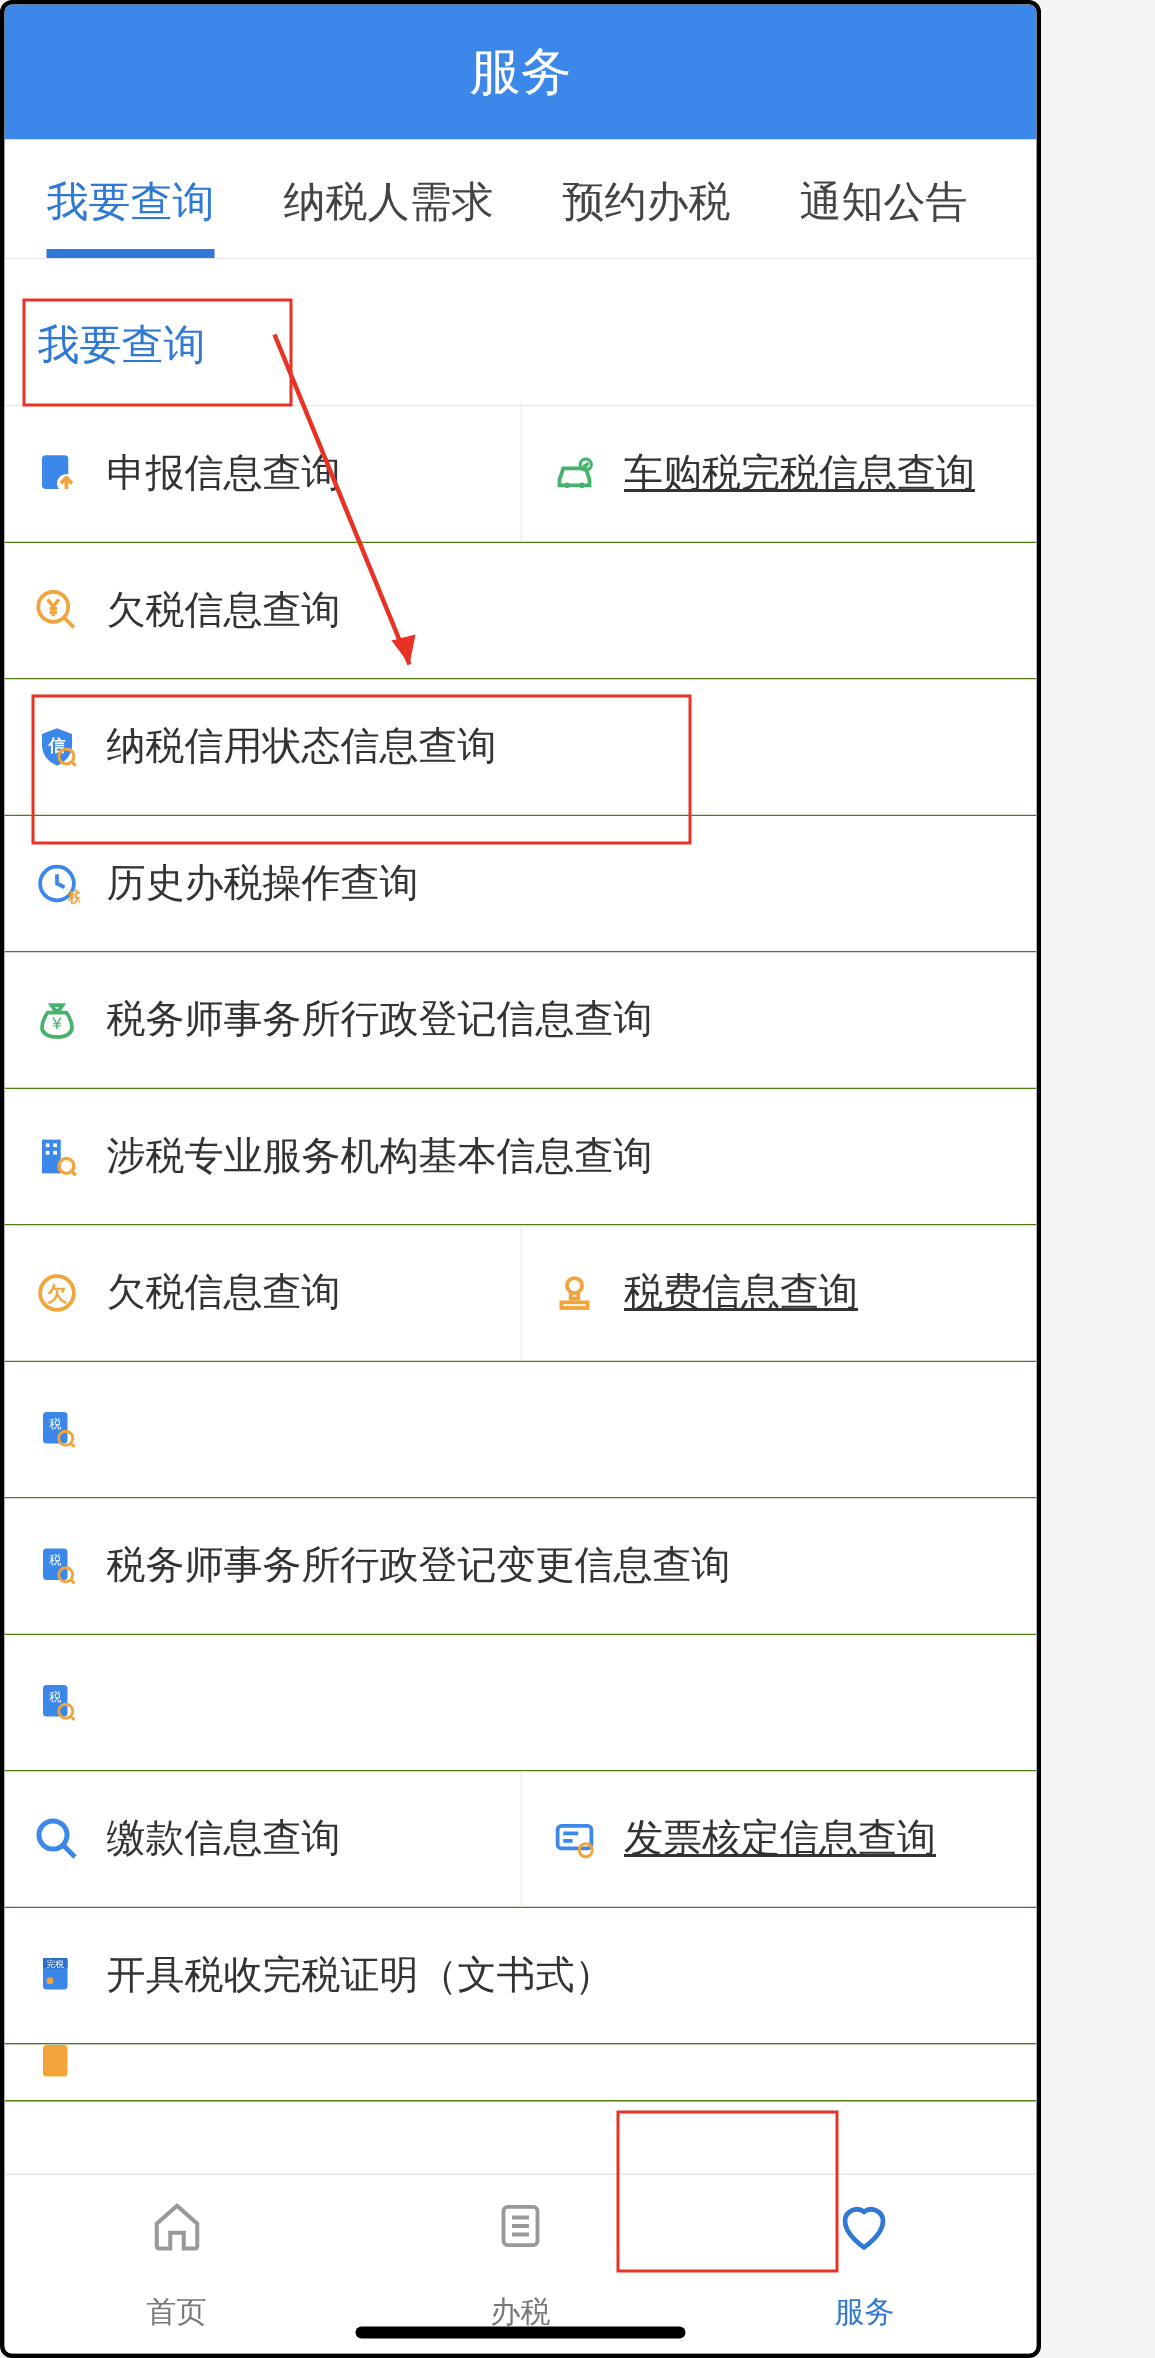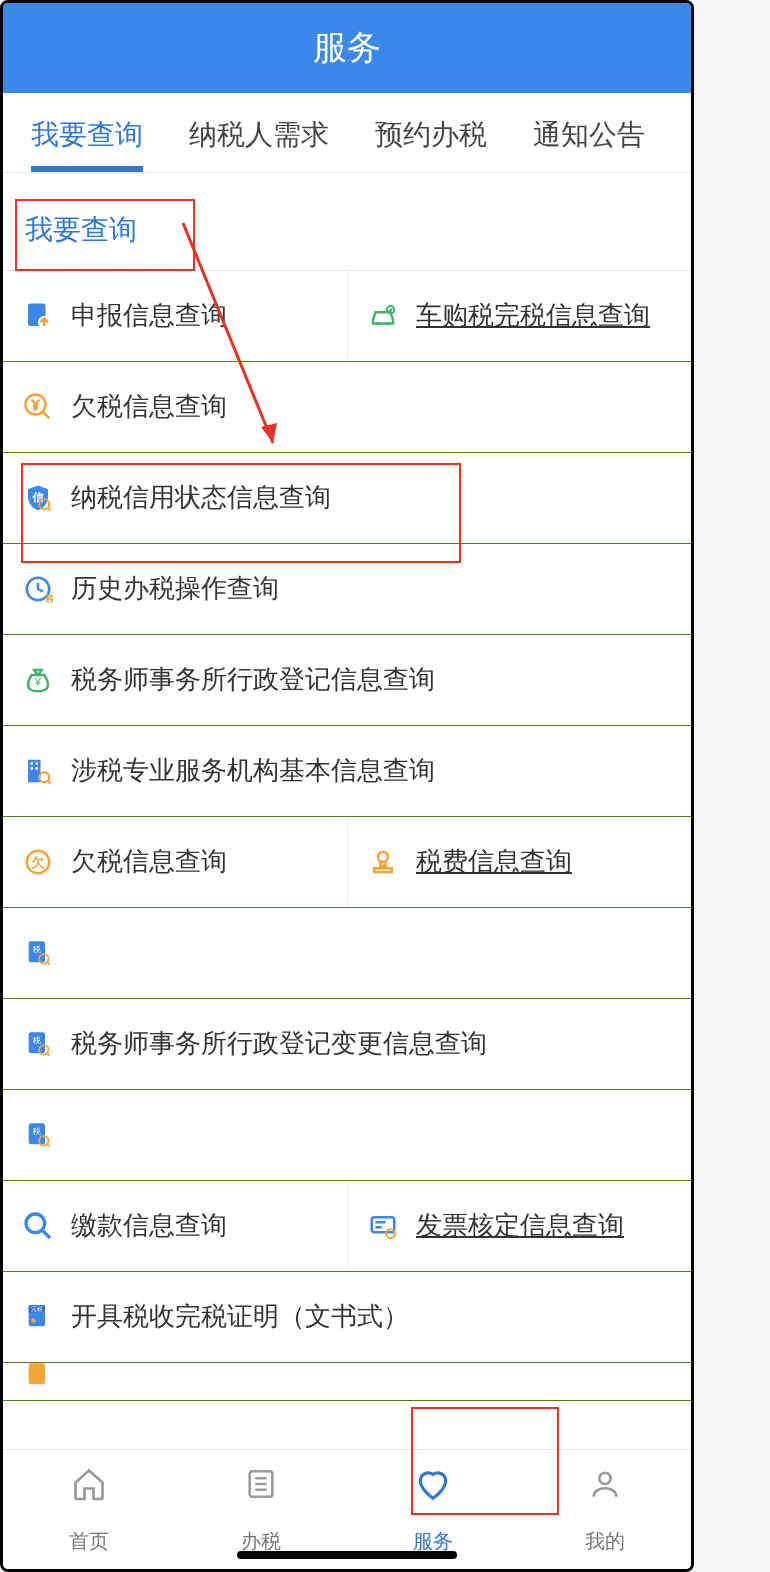--- a/index.html
+++ b/index.html
@@ -367,29 +367,20 @@
       <span>办税</span>
     </div>
     <div class="nav-item active">
       <span class="nav-icon">
         <svg viewBox="0 0 24 24" width="38" height="38">
             <path d="M12 21s-8-5.3-8-11a5 5 0 0 1 8-4 5 5 0 0 1 8 4c0 5.7-8 11-8 11z" fill="none" stroke="#2f78d6" stroke-width="2"></path>
           </svg>
       </span>
       <span>服务</span>
     </div>
-    <div class="nav-item">
-      <span class="nav-icon">
-        <svg viewBox="0 0 24 24" width="34" height="34">
-            <circle cx="12" cy="8" r="4" fill="none" stroke="#999" stroke-width="1.8"></circle>
-            <path d="M4 21c0-4 4-6 8-6s8 2 8 6" fill="none" stroke="#999" stroke-width="1.8"></path>
-          </svg>
-      </span>
-      <span>我的</span>
-    </div>
   </div>
 
   <div class="home-indicator"></div>
 
   <div class="annot-box" style="left:12px; top:196px; width:180px; height:72px;"></div>
   <div class="annot-box" style="left:18px; top:460px; width:440px; height:100px;"></div>
   <div class="annot-box" style="left:408px; top:1404px; width:148px; height:108px;"></div>
   <svg class="annot-arrow" style="left:150px; top:210px; width:160px; height:260px;" viewBox="0 0 160 260">
     <line x1="30" y1="10" x2="120" y2="230" stroke="#e73225" stroke-width="3"></line>
     <polygon points="120,230 108,214 124,210" fill="#e73225"></polygon>

